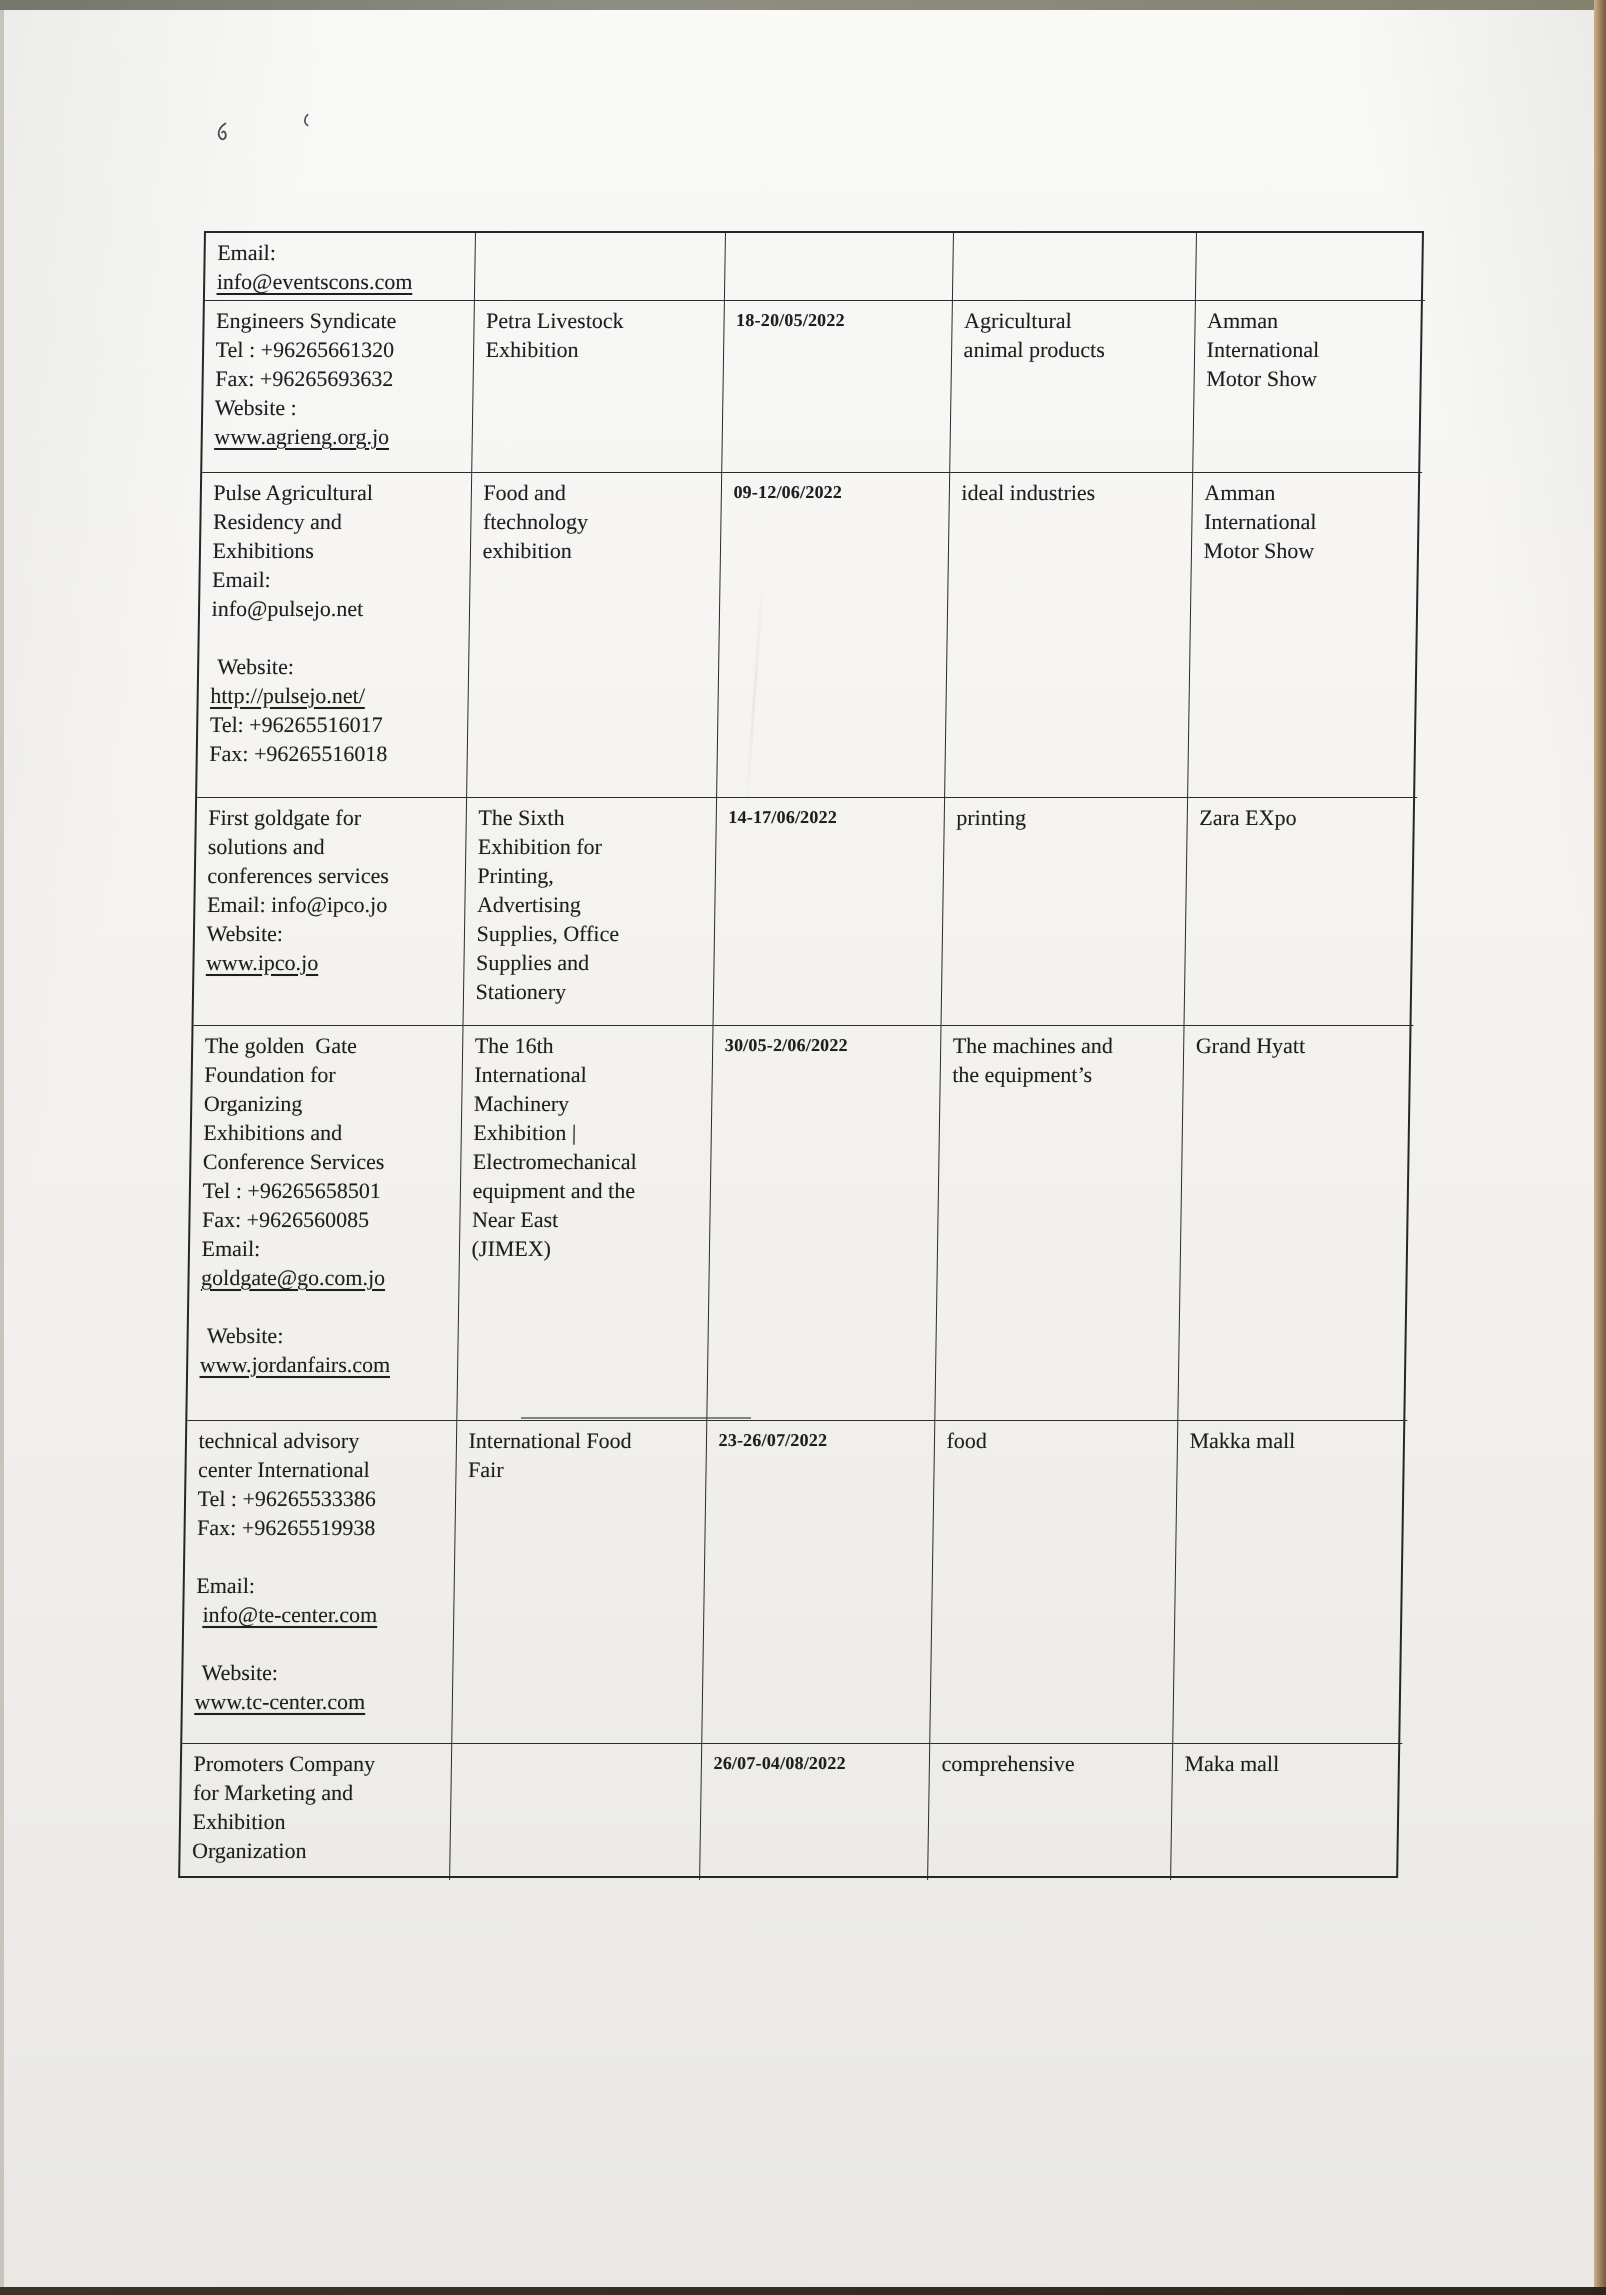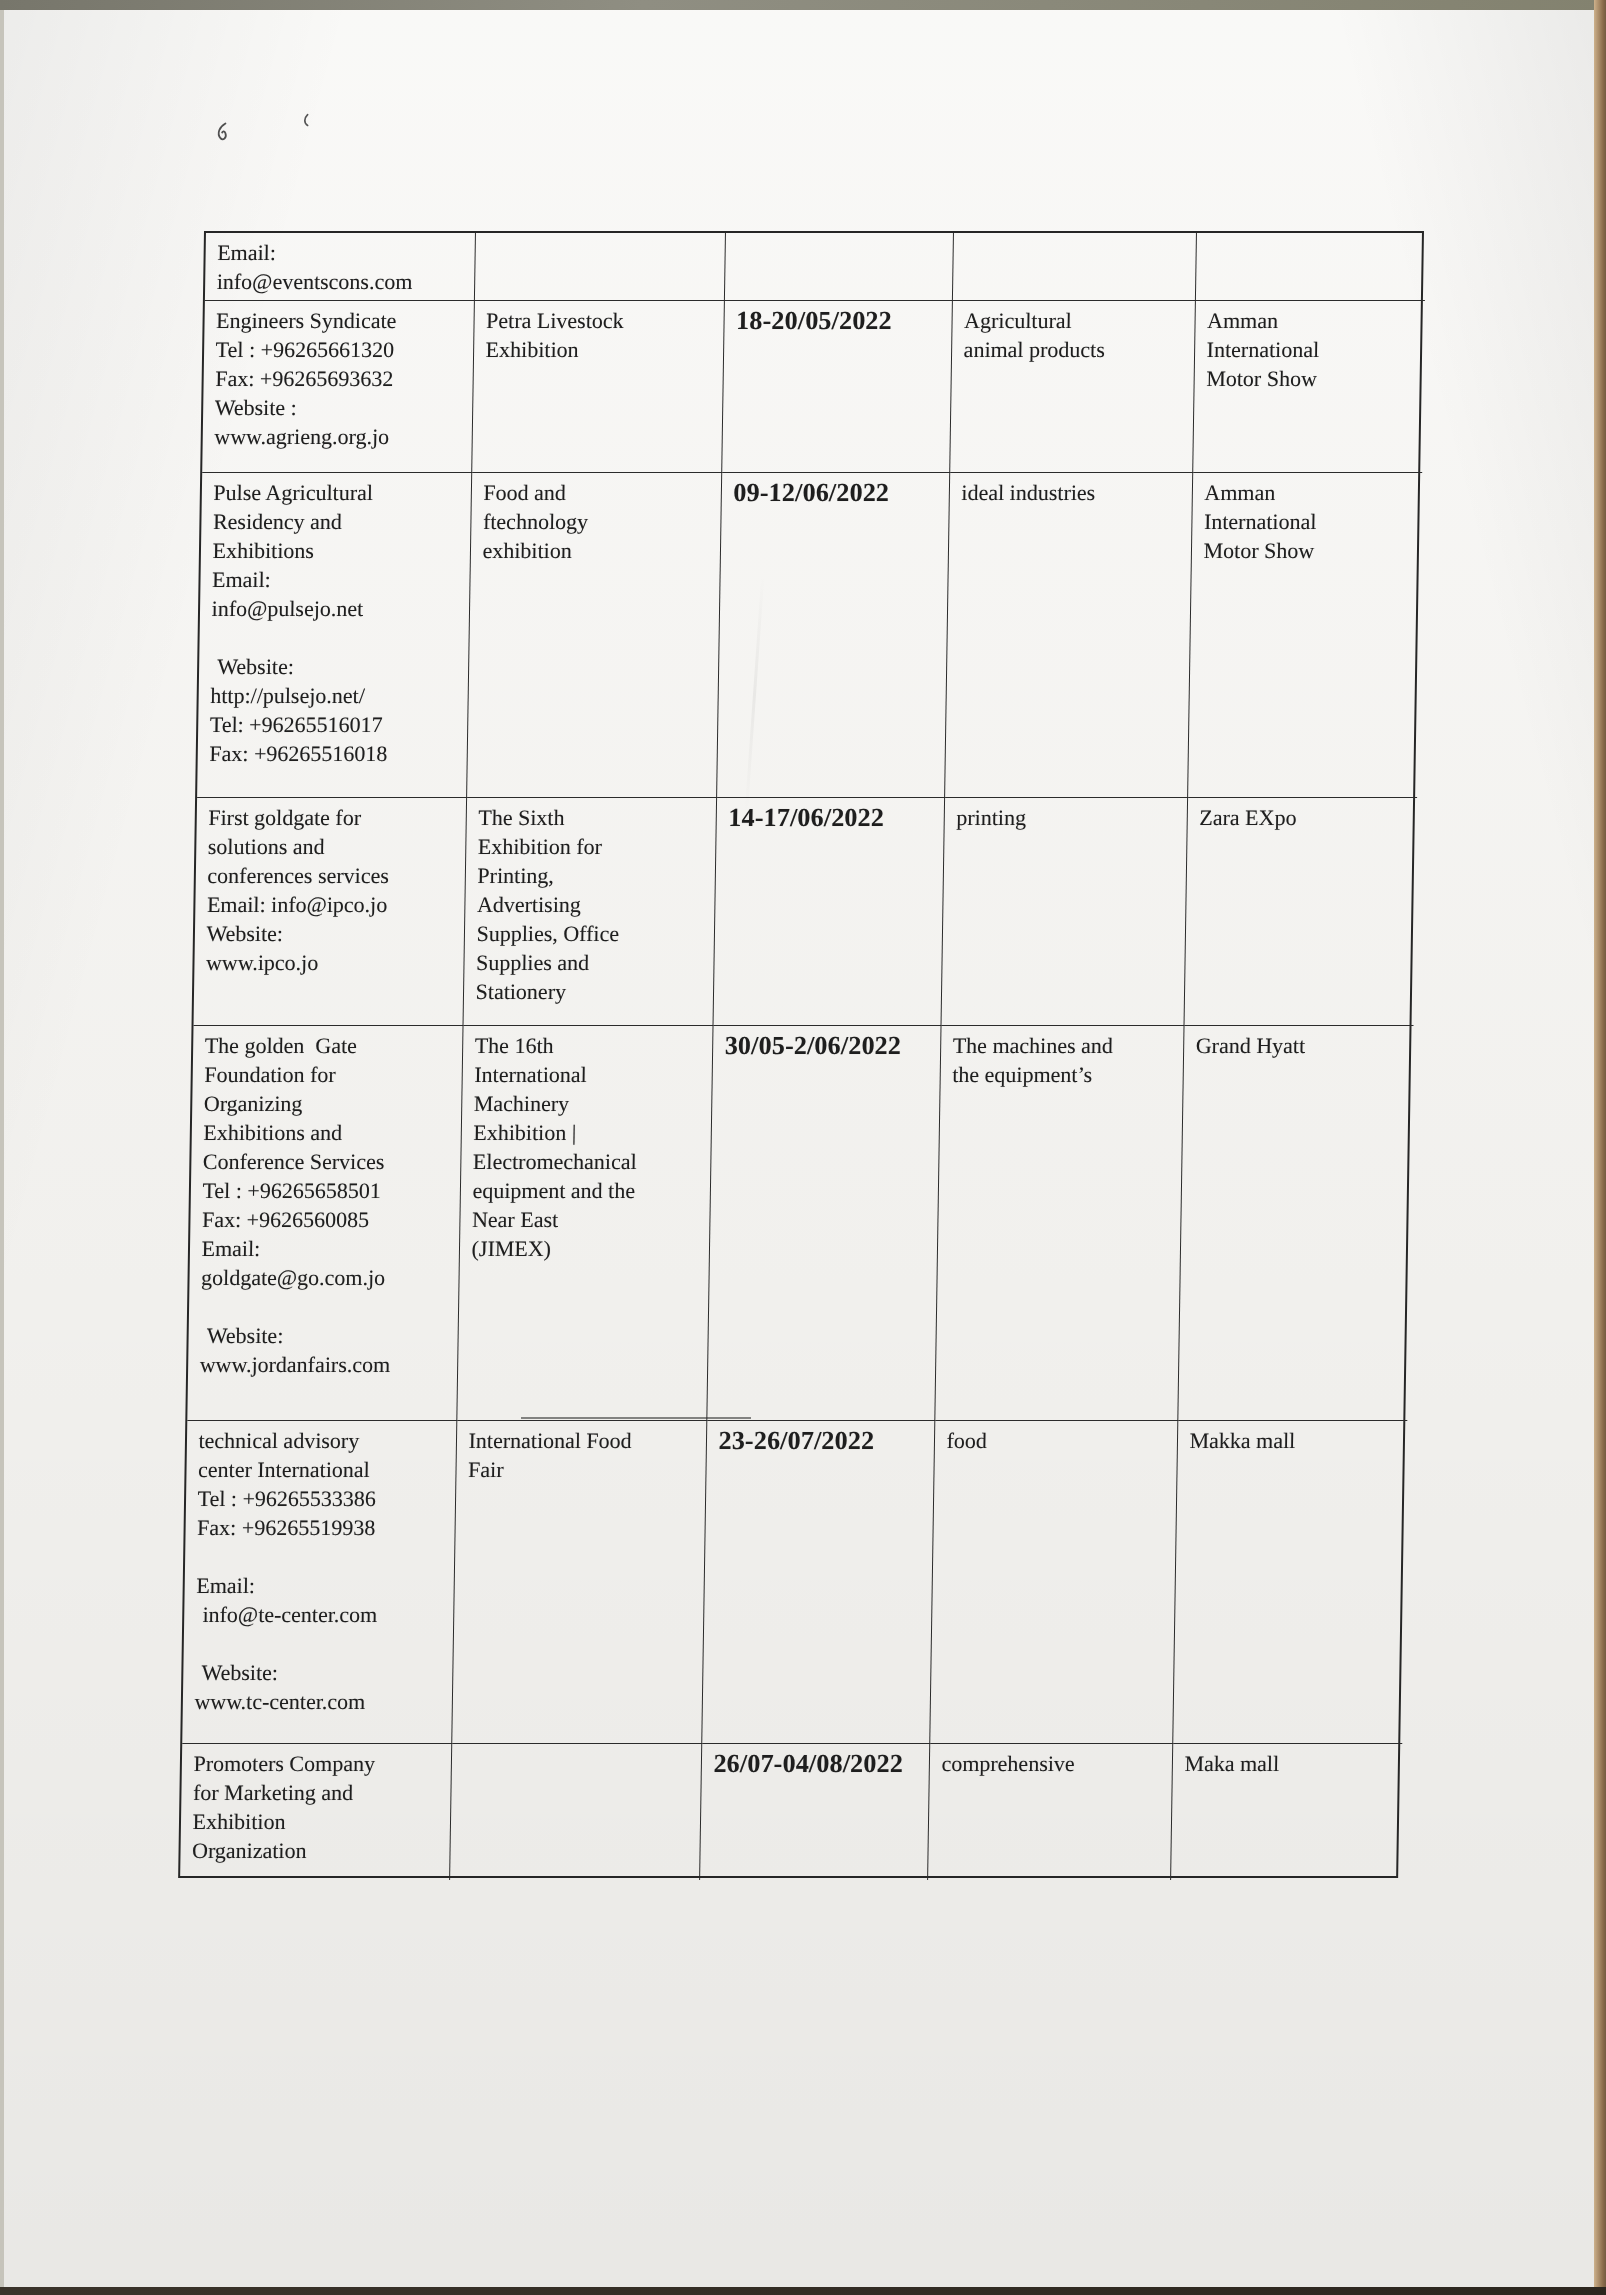--- a/index.html
+++ b/index.html
@@ -53,22 +53,22 @@
     border-bottom:1.7px solid #2b2b2b;
     box-sizing:border-box;
     padding:5px 8.3px 0 11.6px;
     font-size:22px;
     overflow:hidden;
     text-shadow:0 0 0.8px rgba(30,30,30,0.30);
   }
   .cell.c4{border-right:none;}
   .cell:nth-last-child(-n+5){border-bottom:none;}
   .line{min-height:29px;line-height:29px;white-space:pre;}
-  .line.u{text-decoration-thickness:1.7px;text-underline-offset:4.2px;}
-  .line.b{font-weight:bold;font-size:26px;letter-spacing:0.2px;}
+  .line.u{text-decoration:underline;text-decoration-thickness:1.7px;text-underline-offset:4.2px;}
+  .line.b{font-weight:bold;font-size:18px;letter-spacing:0.2px;}
   .line.ind{padding-left:6.7px;}
   .line.sp{min-height:29px;}
 
   .artifact-line{
     position:absolute;left:521px;top:1417px;width:230px;height:1.7px;
     background:rgba(40,40,40,0.55);
   }
 
   .ink-mark{position:absolute;}
   .ink-mark svg{display:block;}

